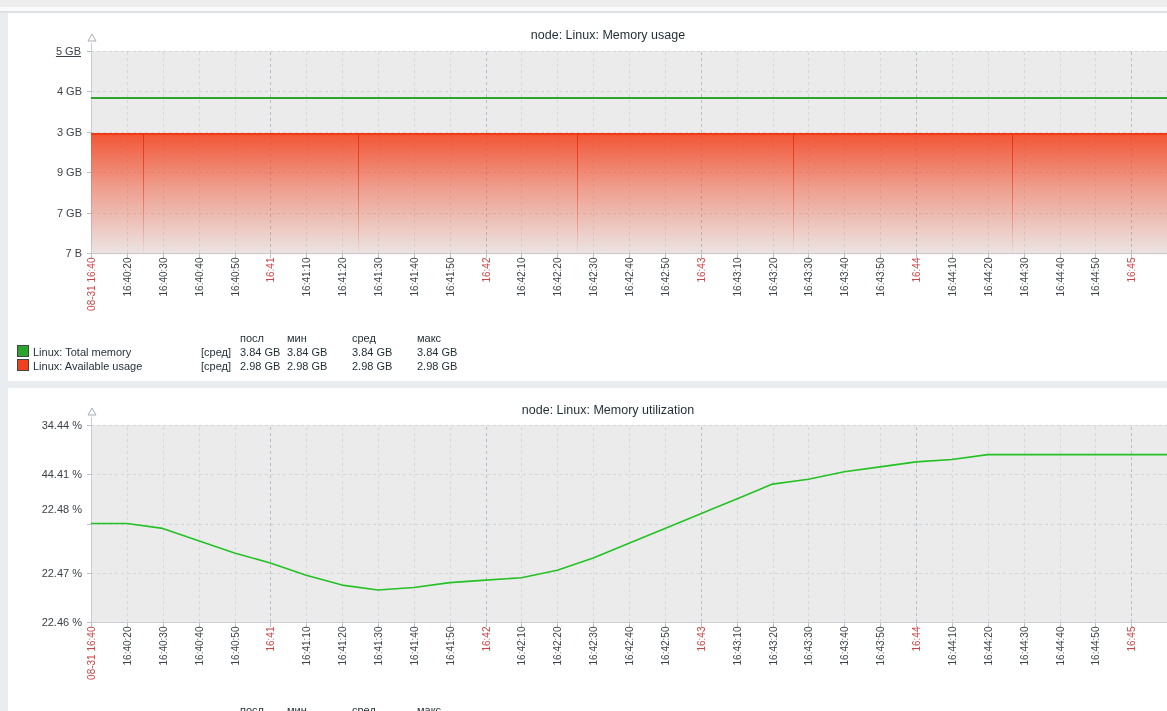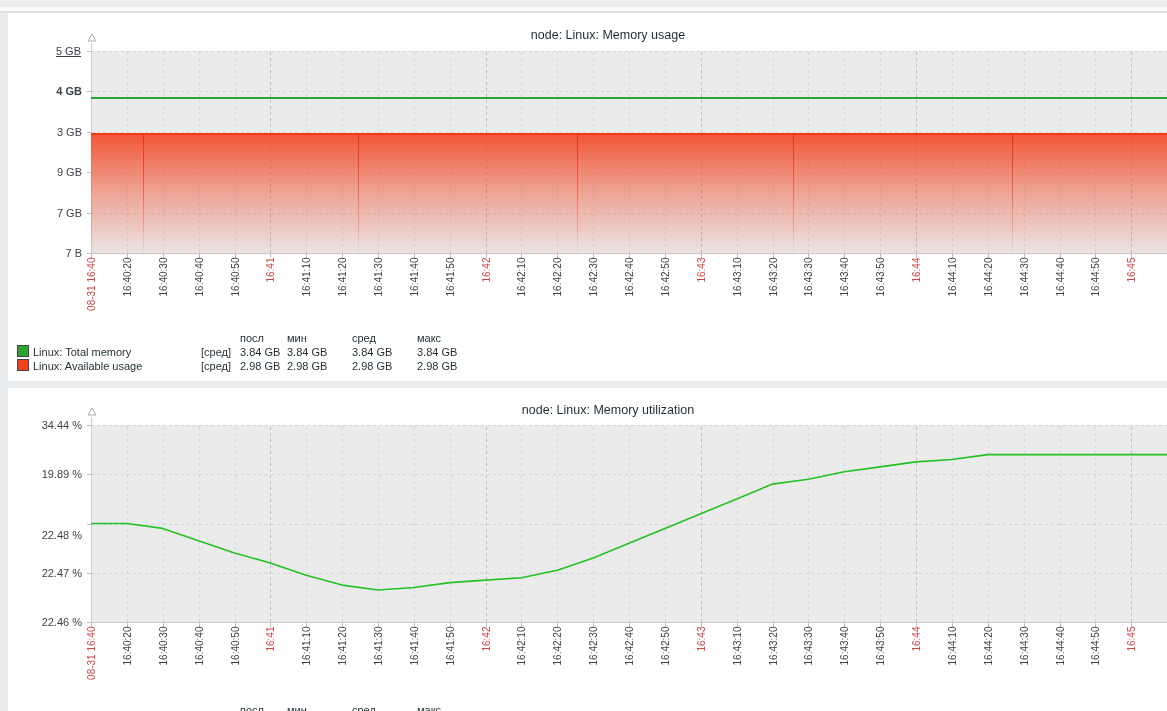--- a/index.html
+++ b/index.html
@@ -119,21 +119,21 @@
       <div class="xtick" style="left: 979.7px; top: 241px;"></div>
       <div class="xtick" style="left: 1015.6px; top: 241px;"></div>
       <div class="xtick" style="left: 1051.5px; top: 241px;"></div>
       <div class="xtick" style="left: 1087.4px; top: 241px;"></div>
       <div class="xtick" style="left: 1123.2px; top: 241px;"></div>
       <div class="hgrid" style="left: 83px; top: 38px; width: 1089px;"></div>
       <div class="ytick" style="left: 79px; top: 38px;"></div>
       <div class="ylabel" style="left: 3px; top: 32px; text-decoration: underline;">5 GB</div>
       <div class="hgrid" style="left: 83px; top: 78.4px; width: 1089px;"></div>
       <div class="ytick" style="left: 79px; top: 78.4px;"></div>
-      <div class="ylabel" style="left: 4px; top: 72.4px; font-weight: bold;">4 GB</div>
+      <div class="ylabel" style="left: 4px; top: 72.4px;">4 GB</div>
       <div class="hgrid" style="left: 83px; top: 118.8px; width: 1089px;"></div>
       <div class="ytick" style="left: 79px; top: 118.8px;"></div>
       <div class="ylabel" style="left: 4px; top: 112.8px;">3 GB</div>
       <div class="hgrid" style="left: 83px; top: 159.2px; width: 1089px;"></div>
       <div class="ytick" style="left: 79px; top: 159.2px;"></div>
       <div class="ylabel" style="left: 4px; top: 153.2px;">9 GB</div>
       <div class="hgrid" style="left: 83px; top: 199.6px; width: 1089px;"></div>
       <div class="ytick" style="left: 79px; top: 199.6px;"></div>
       <div class="ylabel" style="left: 4px; top: 193.6px;">7 GB</div>
       <div class="ytick" style="left: 79px; top: 240px;"></div>
@@ -273,24 +273,24 @@
       <div class="xtick" style="left: 979.7px; top: 235px;"></div>
       <div class="xtick" style="left: 1015.6px; top: 235px;"></div>
       <div class="xtick" style="left: 1051.5px; top: 235px;"></div>
       <div class="xtick" style="left: 1087.4px; top: 235px;"></div>
       <div class="xtick" style="left: 1123.2px; top: 235px;"></div>
       <div class="hgrid" style="left: 83px; top: 37px; width: 1089px;"></div>
       <div class="ytick" style="left: 79px; top: 37px;"></div>
       <div class="ylabel" style="left: 4px; top: 31px;">34.44 %</div>
       <div class="hgrid" style="left: 83px; top: 86.3px; width: 1089px;"></div>
       <div class="ytick" style="left: 79px; top: 86.3px;"></div>
-      <div class="ylabel" style="left: 4px; top: 80.25px;">19.89 %</div>
+      <div class="ylabel" style="left: 4px; top: 80.25px;">44.41 %</div>
       <div class="hgrid" style="left: 83px; top: 135.5px; width: 1089px;"></div>
       <div class="ytick" style="left: 79px; top: 135.5px;"></div>
-      <div class="ylabel" style="left: 4px; top: 141px; text-align: right;">22.48 %</div>
+      <div class="ylabel" style="left: 4px; top: 115px; text-align: right;">22.48 %</div>
       <div class="hgrid" style="left: 83px; top: 184.8px; width: 1089px;"></div>
       <div class="ytick" style="left: 79px; top: 184.8px;"></div>
       <div class="ylabel" style="left: 4px; top: 178.75px;">22.47 %</div>
       <div class="ytick" style="left: 79px; top: 234px;"></div>
       <div class="ylabel" style="left: 4px; top: 228px;">22.46 %</div>
       <div class="axis-y" style="left: 83px; top: 29px; height: 205px;"></div>
       <div class="axis-x" style="left: 83px; top: 234px; width: 1089px;"></div>
       <svg width="10" height="9" style="position: absolute; left: 78.5px; top: 19px;">
         <path d="M5 1 L9 8 H1 Z" fill="#ffffff" stroke="#a6aeb6" stroke-width="1"></path>
       </svg>

